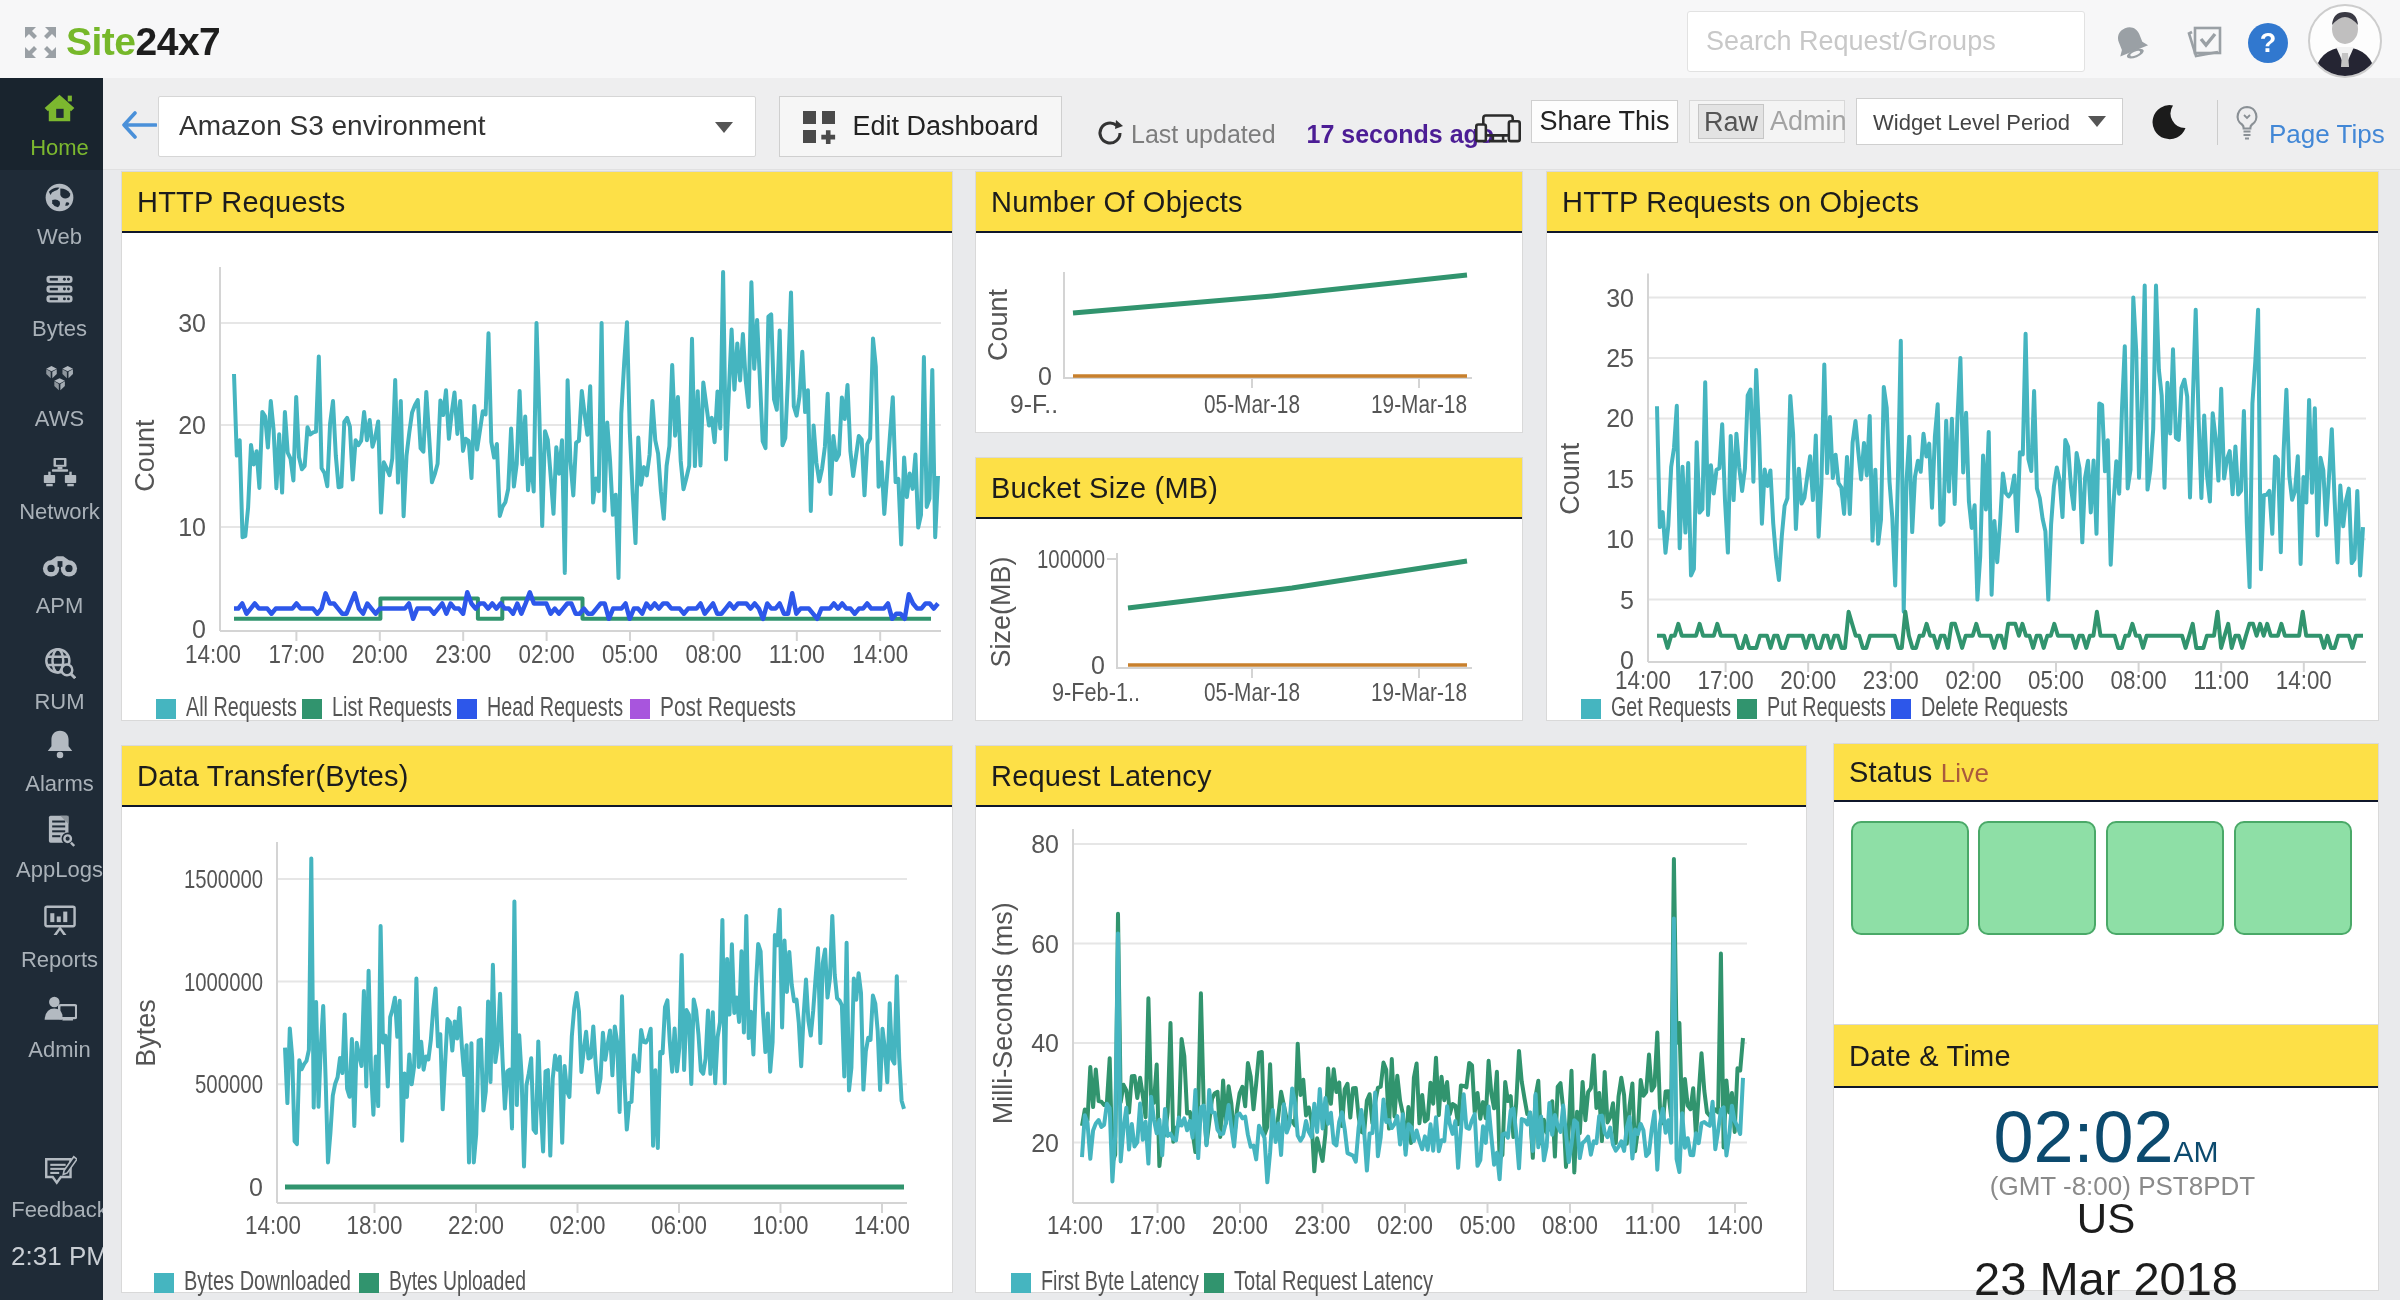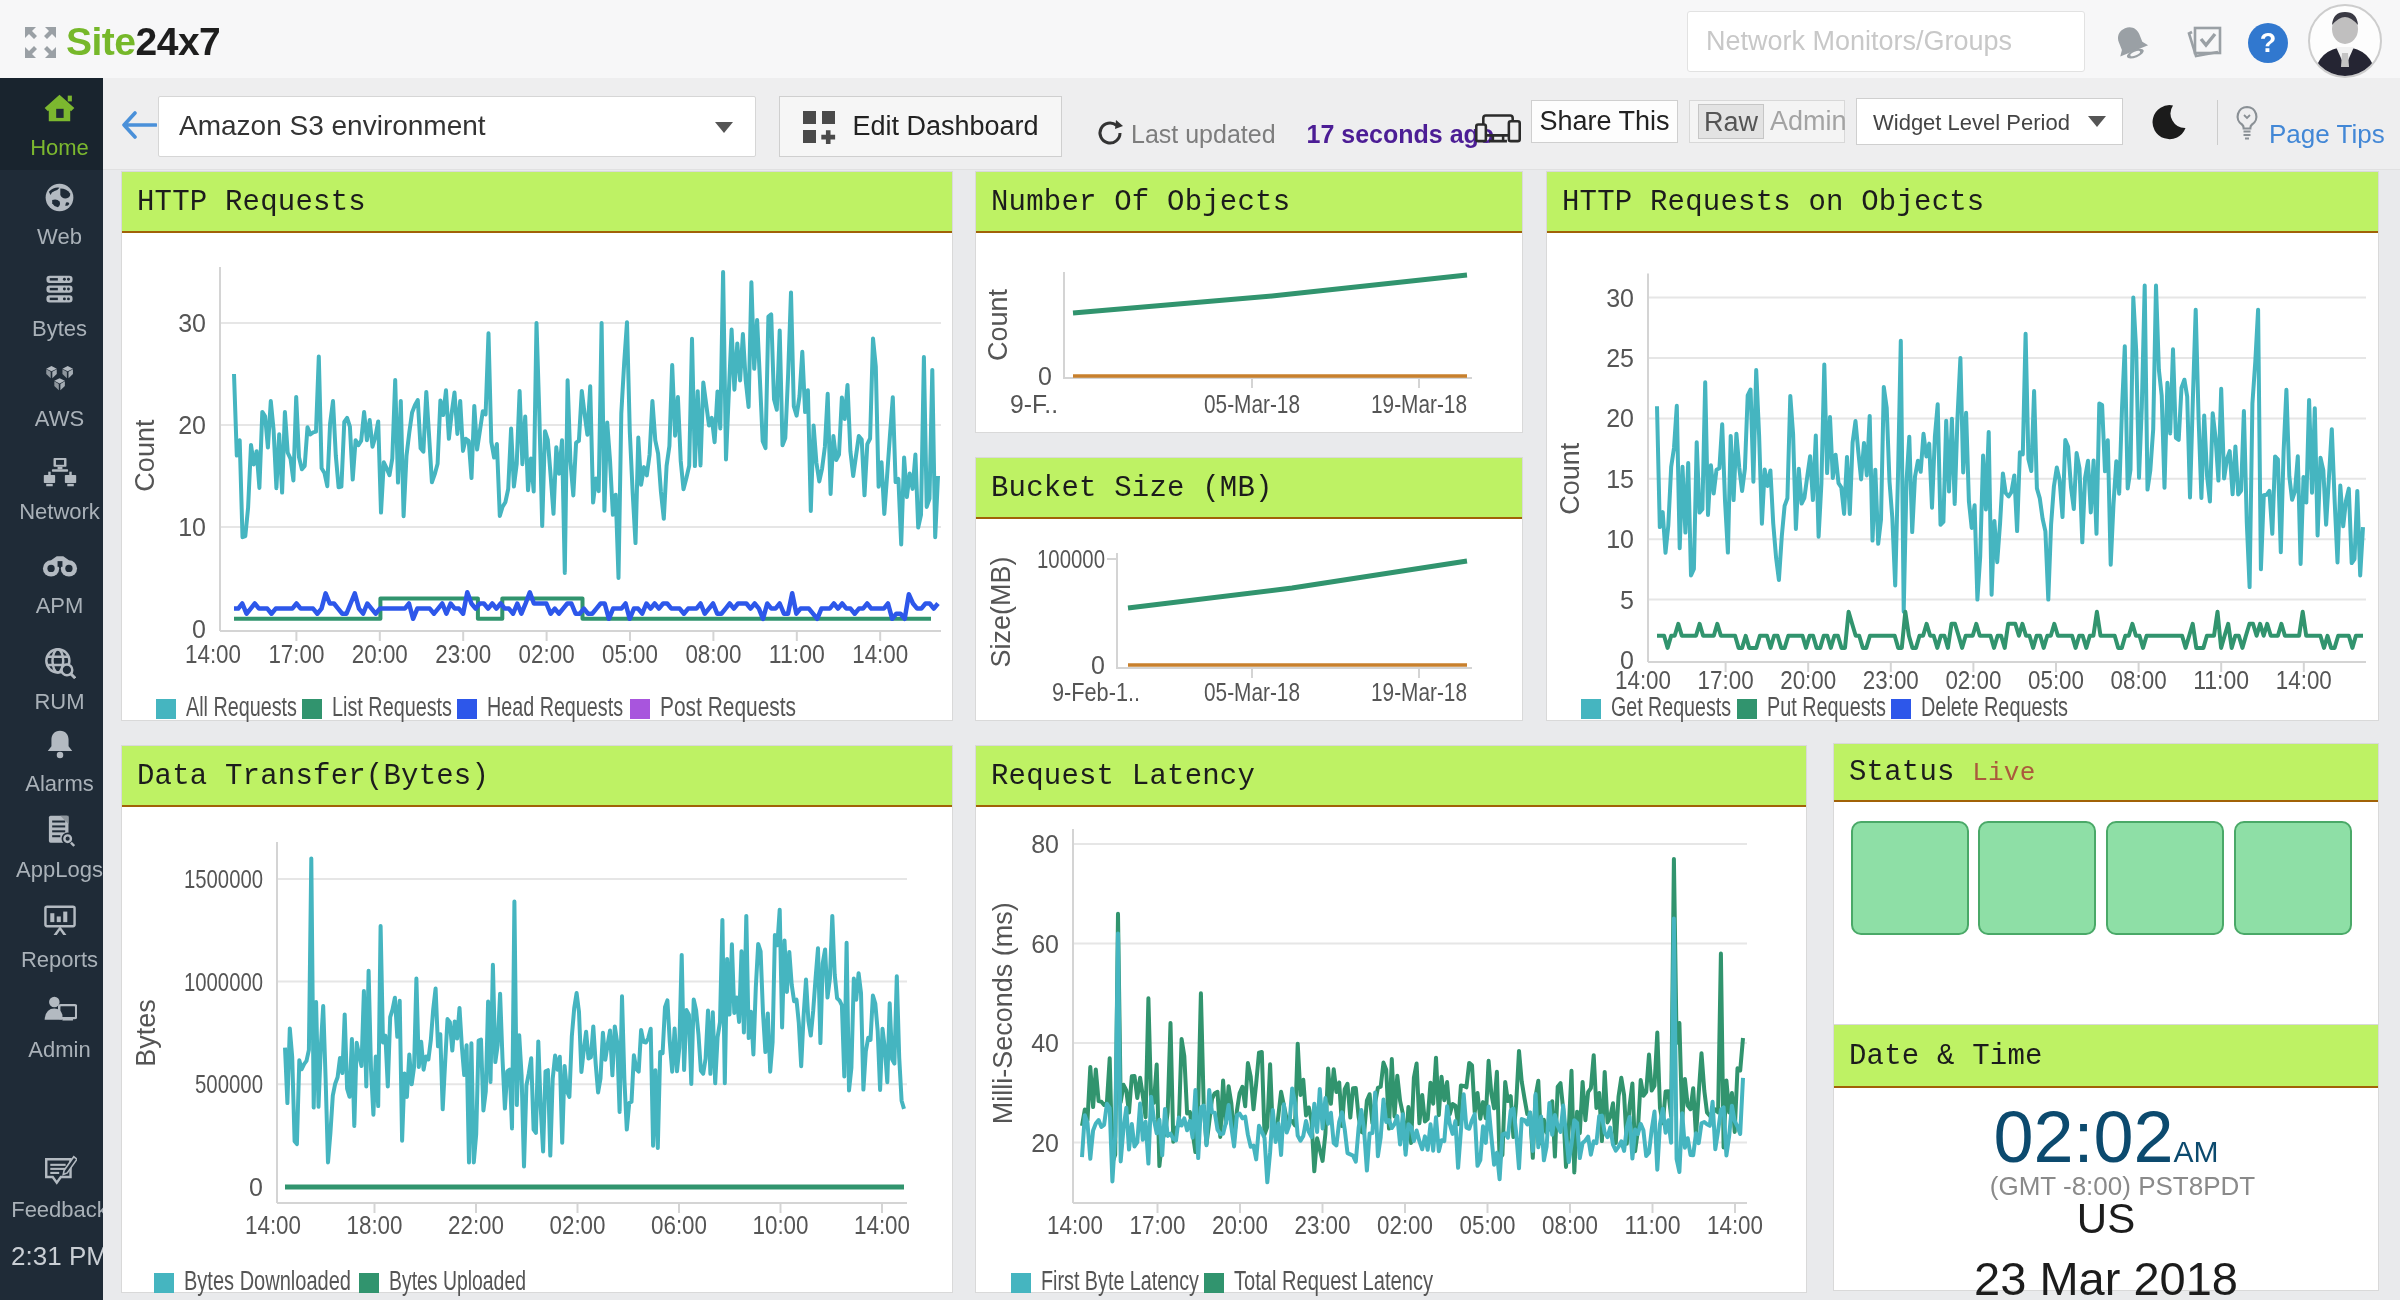--- a/index.html
+++ b/index.html
@@ -3,21 +3,21 @@
 <meta charset="utf-8">
 <style>
 * { margin:0; padding:0; box-sizing:border-box; }
 html,body { width:2400px; height:1300px; overflow:hidden; font-family:"Liberation Sans", sans-serif; background:#e9eaec; }
 .abs { position:absolute; }
 #header { position:absolute; left:0; top:0; width:2400px; height:78px; background:#f7f7f8; }
 #toolbar { position:absolute; left:103px; top:78px; width:2297px; height:92px; background:#eeeeef; border-bottom:1px solid #e0e0e1; }
 #sidebar { position:absolute; left:0; top:78px; width:103px; height:1222px; background:#1f2b37;padding-left:8px; }
 #content { position:absolute; left:103px; top:171px; width:2297px; height:1129px; background:#e9eaec; }
 .panel { position:absolute; background:#ffffff; border:1px solid #d9d9d9; }
-.phead { position:absolute; left:0; top:0; right:0; height:61px; background:#bef264; border-bottom:2px solid #a16207;font-family:Liberation Mono, monospace; }
+.phead { position:absolute; left:0; top:0; right:0; height:61px; background:#fde047; border-bottom:2px solid #0f172a; }
 .ptitle { position:absolute; left:15px; top:14px; font-size:29px; color:#1c1c1c; letter-spacing:0.2px; white-space:nowrap; }
 .sideitem { position:absolute; width:103px; text-align:center; }
 .sideitem .lbl { font-size:22px; color:#a9b1b8; margin-top:3px; }
 .sideitem svg { display:block; margin:0 auto; }
 #homeitem .lbl { color:#7cb82f; }
 .tri { display:inline-block; width:0; height:0; border-left:9px solid transparent; border-right:9px solid transparent; border-top:11px solid #555; }
 .btn { position:absolute; background:#fdfdfd; border:1px solid #cfcfcf; color:#222; font-size:27px; display:flex; align-items:center; justify-content:center; }
 </style>
 </head>
 <body>
@@ -27,21 +27,21 @@
     <g stroke="#9aa0a5" stroke-width="3" fill="#9aa0a5">
       <path d="M1 12 L1 1 L12 1 L8 5 L13 10 L10 13 L5 8 Z" stroke="none"></path>
       <path d="M21 1 L32 1 L32 12 L28 8 L23 13 L20 10 L25 5 Z" stroke="none"></path>
       <path d="M1 21 L1 32 L12 32 L8 28 L13 23 L10 20 L5 25 Z" stroke="none"></path>
       <path d="M32 21 L32 32 L21 32 L25 28 L20 23 L23 20 L28 25 Z" stroke="none"></path>
     </g>
   </svg>
   <div class="abs" style="left:66px;top:20px;font-size:39px;font-weight:bold;letter-spacing:-0.5px;"><span style="color:#76b82a">Site</span><span style="color:#1e1e1e">24x7</span></div>
 
   <div class="abs" style="left:1687px;top:11px;width:398px;height:61px;background:#ffffff;border:1px solid #e2e2e2;border-radius:3px;">
-    <div style="margin:14px 0 0 18px;font-size:27px;color:#c8c8c8;">Network Monitors/Groups</div>
+    <div style="margin:14px 0 0 18px;font-size:27px;color:#c8c8c8;">Search Request/Groups</div>
   </div>
 
   <svg class="abs" style="left:2110px;top:22px" width="42" height="42" viewBox="0 0 42 42">
     <g transform="rotate(-22 21 21)">
       <path d="M21 5 c-7 0 -11 5 -11 11 v8 l-4 5.5 h30 l-4 -5.5 v-8 c0 -6 -4 -11 -11 -11 z" fill="#9aa0a5"></path>
       <ellipse cx="21" cy="32.5" rx="9" ry="3.8" fill="#9aa0a5"></ellipse>
       <ellipse cx="21" cy="32.3" rx="5.2" ry="1.9" fill="#f7f7f8"></ellipse>
     </g>
   </svg>
 

